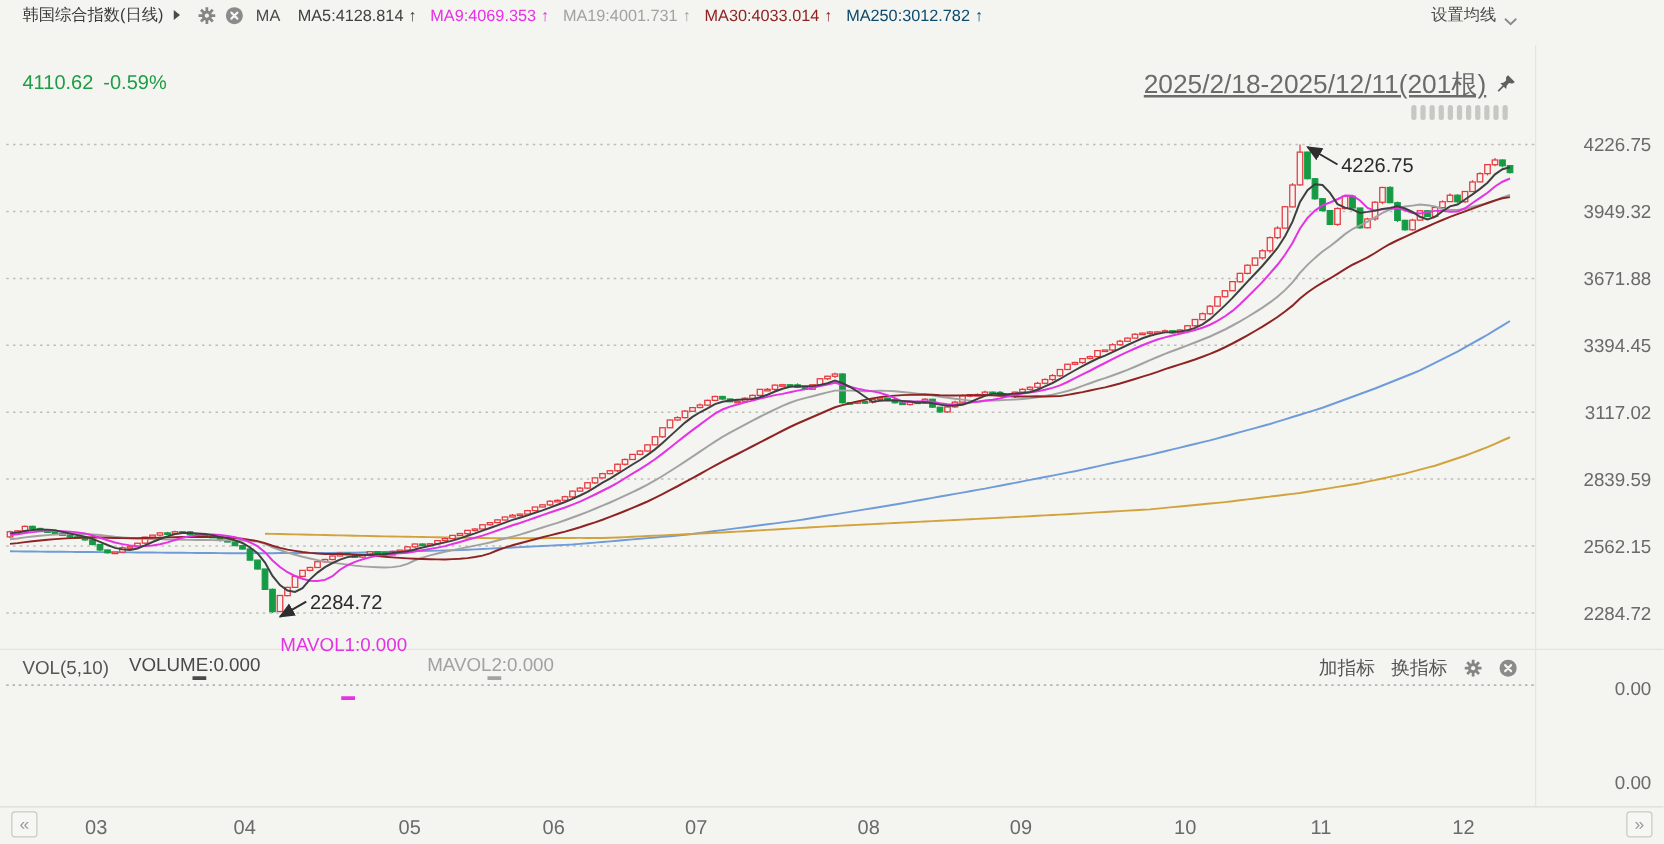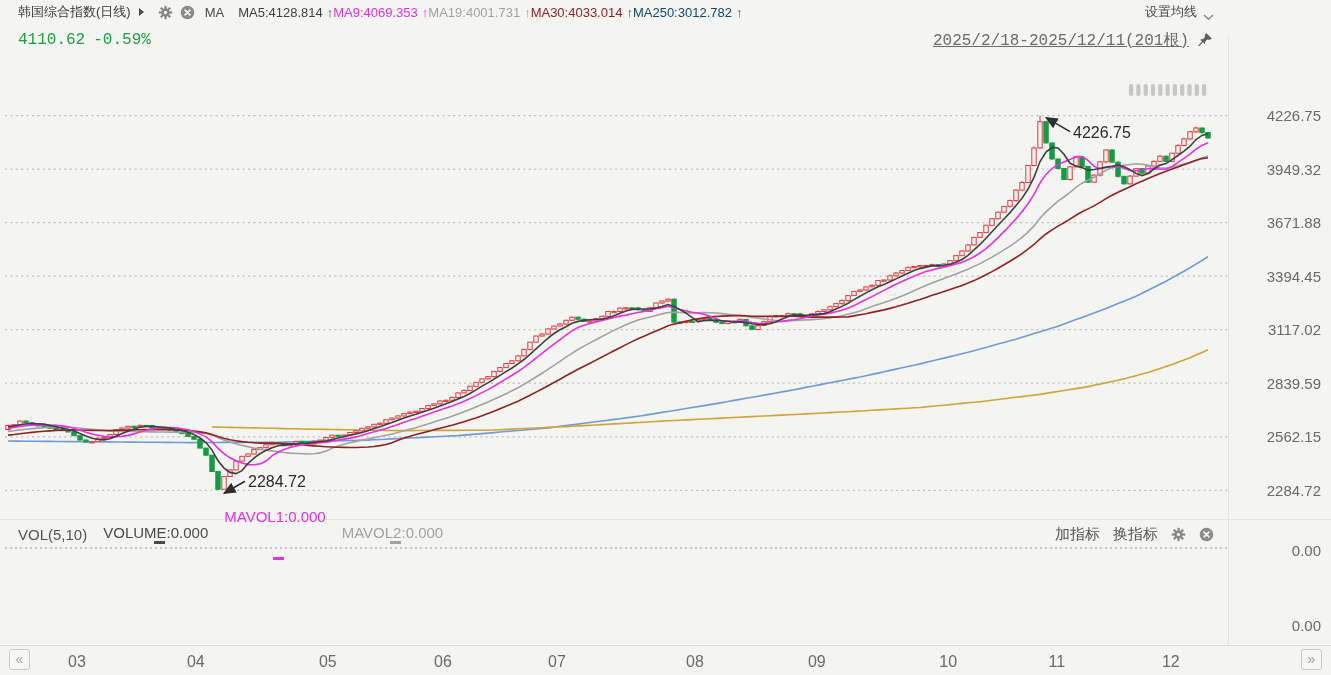--- a/index.html
+++ b/index.html
@@ -2,36 +2,36 @@
 <html><head>
 <meta charset="utf-8">
 <style>
   html,body{margin:0;padding:0;background:#f4f4f1;}
   .app{position:relative;width:1331px;height:675px;background:#f4f4f1;overflow:hidden;
        font-family:"Liberation Sans","DejaVu Sans",sans-serif;color:#3c3c3c;}
   #chart-svg{position:absolute;left:0;top:0;z-index:1;}
   #chart-svg text{font-family:"Liberation Sans","DejaVu Sans",sans-serif;}
   .hrow{position:absolute;left:18px;right:117px;display:flex;align-items:center;z-index:2;}
   .row1{top:0;height:24px;font-size:13px;}
-  .row2{top:29px;height:22px;font-size:16px;font-family:Liberation Mono, monospace;}
+  .row2{top:56px;height:22px;font-size:16px;}
   .title{color:#3a3a3a;}
   .caret{width:0;height:0;border-left:5px solid #4a4a4a;border-top:4px solid transparent;
          border-bottom:4px solid transparent;margin-left:8px;cursor:pointer;}
   .icon{display:inline-flex;align-items:center;cursor:pointer;}
   .gear{margin-left:14px;}
   .xcirc{margin-left:7px;}
   .ind-name{margin-left:10px;color:#4a4a4a;}
-  .legend{display:flex;align-items:center;margin-left:14px;}
+  .legend{display:flex;align-items:center;margin-left:14px;gap:11px;}
   .leg-item{white-space:nowrap;}
   .leg-item .arrow{margin-left:4px;}
   .spacer{flex:1;}
   .settings{color:#4a4a4a;cursor:pointer;display:inline-flex;align-items:flex-end;gap:6px;}
   .quote-last,.quote-chg{color:#1f9d45;}
   .quote-chg{margin-left:8px;}
-  .range-link{color:#6b6b6b;font-size:16px;text-decoration:underline;cursor:pointer;text-align:center;}
+  .range-link{color:#6b6b6b;font-size:21px;text-decoration:underline;cursor:pointer;text-align:center;}
   .pin{margin-left:6px;cursor:pointer;}
   .volrow{position:absolute;left:18px;right:117px;top:522px;height:24px;display:flex;
           align-items:center;z-index:2;font-size:15px;}
   .vol-ind{color:#555;}
   .vol-items{display:flex;align-items:center;margin-left:16px;gap:16px;}
   .vol-item{display:inline-flex;align-items:center;white-space:nowrap;flex-direction:column;}
   .vol-item .sw{display:inline-block;width:11px;height:2.5px;margin-left:7px;}
   .vol-actions{display:flex;align-items:center;gap:13px;color:#555;}
   .vol-actions .act{cursor:pointer;}
   .navbtn{position:absolute;top:649px;width:21px;height:21px;box-sizing:border-box;

